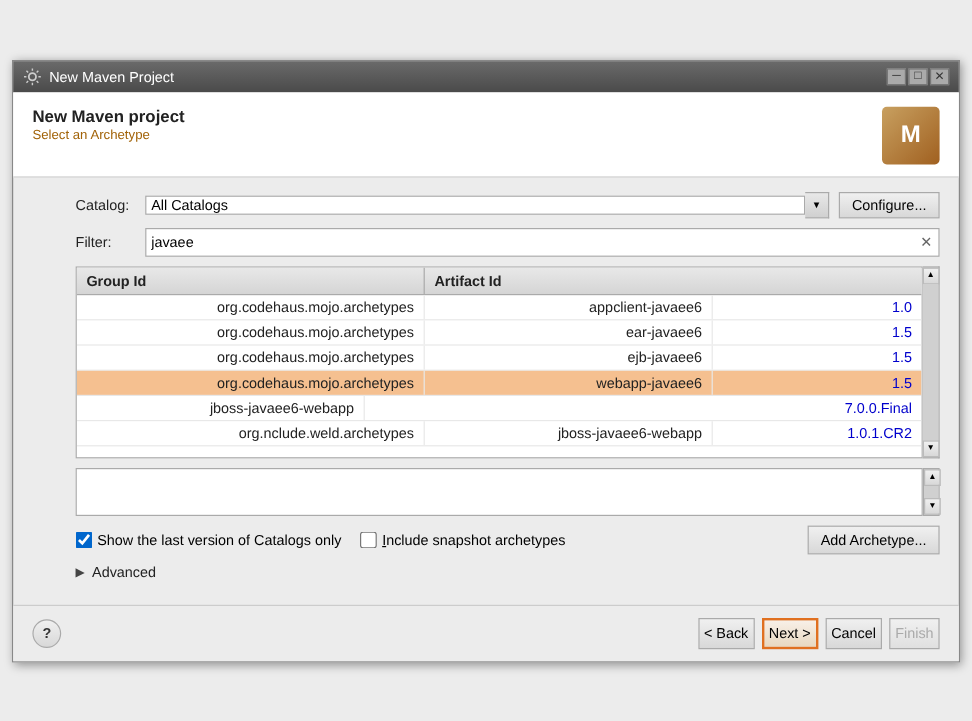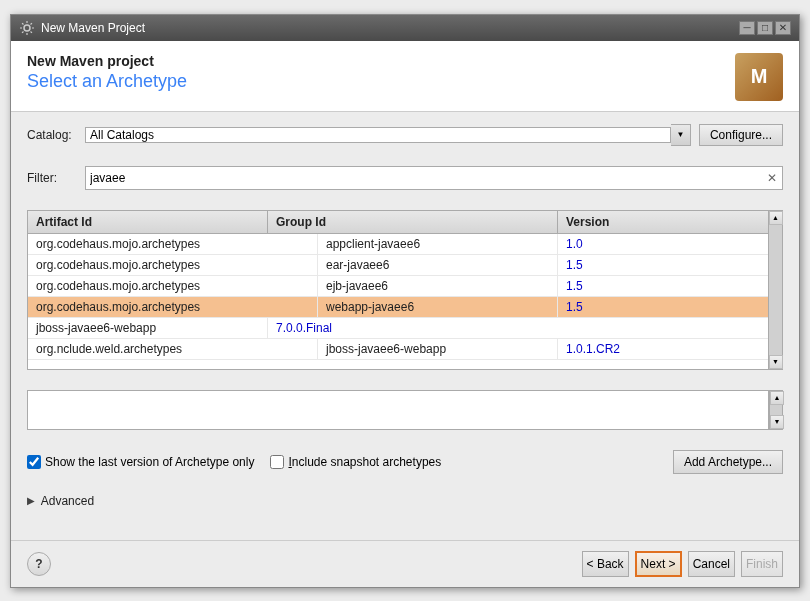--- a/index.html
+++ b/index.html
@@ -73,43 +73,44 @@
     }
 
     .dialog-header-text h2 {
       font-size: 14px;
       font-weight: bold;
       color: #222;
       margin-bottom: 2px;
     }
 
     .dialog-header-text p {
-      font-size: 18px;
-      color: #3b82f6;
+      font-size: 11px;
+      color: #a16207;
     }
 
     .maven-icon {
       width: 48px;
       height: 48px;
       background: linear-gradient(135deg, #c8a060, #a06020);
       border-radius: 4px;
       display: flex;
       align-items: center;
       justify-content: center;
       color: white;
       font-size: 20px;
       font-weight: bold;
     }
 
     .dialog-body {
       padding: 12px 16px;
       flex: 1;
       display: flex;
       flex-direction: column;
-      gap: 20px;
+      gap: 8px;
+      margin-left: 36px;
     }
 
     .form-row {
       display: flex;
       align-items: center;
       gap: 8px;
     }
 
     .form-label {
       font-size: 12px;
@@ -235,20 +236,21 @@
     }
 
     .table-cell {
       padding: 3px 8px;
       font-size: 12px;
       color: #222;
       border-right: 1px solid #e8e8e8;
       overflow: hidden;
       text-overflow: ellipsis;
       white-space: nowrap;
+      text-align: right;
     }
 
     .table-cell:last-child { border-right: none; }
 
     .table-cell.version-cell {
       color: #0000cc;
     }
 
     .description-box {
       border: 1px solid #aaa;
@@ -444,23 +446,22 @@
       <span class="form-label">Filter:</span>
       <div class="filter-input-wrapper">
         <input class="filter-input" type="text" value="javaee" style="">
         <button class="filter-clear-btn">✕</button>
       </div>
     </div>
 
     <div class="table-wrapper">
       <div class="table-container">
         <div class="table-header">
+          <div class="table-header-cell col-group">Group Id</div>
           <div class="table-header-cell col-artifact">Artifact Id</div>
-          <div class="table-header-cell col-group">Group Id</div>
-          <div class="table-header-cell col-version">Version</div>
         </div>
         <div class="table-body">
           <div class="table-row">
             <div class="table-cell col-group">org.codehaus.mojo.archetypes</div>
             <div class="table-cell col-artifact">appclient-javaee6</div>
             <div class="table-cell col-version version-cell">1.0</div>
           </div>
           <div class="table-row">
             <div class="table-cell col-group">org.codehaus.mojo.archetypes</div>
             <div class="table-cell col-artifact">ear-javaee6</div>
@@ -499,21 +500,21 @@
       <div style="position:absolute; right:0; top:0; width:14px; height:100%; background:#e0e0e0; border:1px solid #aaa; display:flex; flex-direction:column;">
         <div class="sb-arrow">▲</div>
         <div style="flex:1; background:#d0d0d0;"></div>
         <div class="sb-arrow">▼</div>
       </div>
     </div>
 
     <div class="options-row">
       <label class="checkbox-label">
         <input type="checkbox" checked="" style="">
-        <span>Show the last version of Archetype only</span>
+        <span>Show the last version of Catalogs only</span>
       </label>
       <label class="checkbox-label">
         <input type="checkbox" style="">
         <span><span class="underline-char">I</span>nclude snapshot archetypes</span>
       </label>
       <button class="add-archetype-btn">Add Archetype...</button>
     </div>
 
     <div class="advanced-row">
       <span class="advanced-arrow">▶</span>

